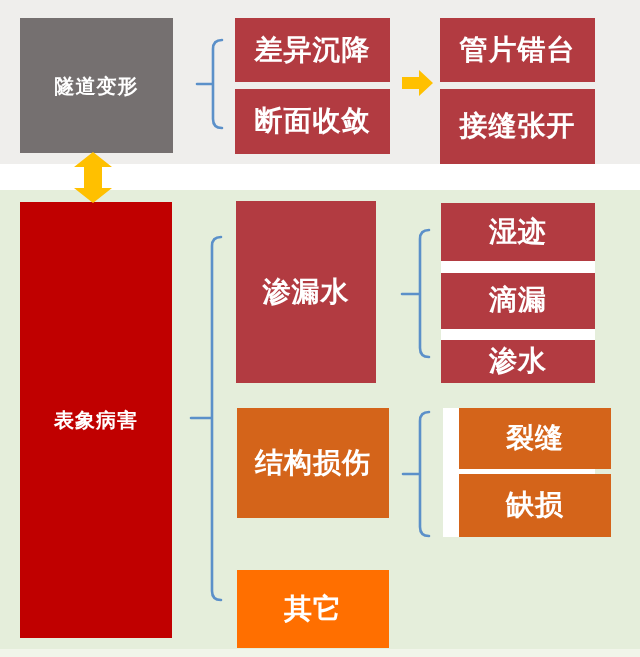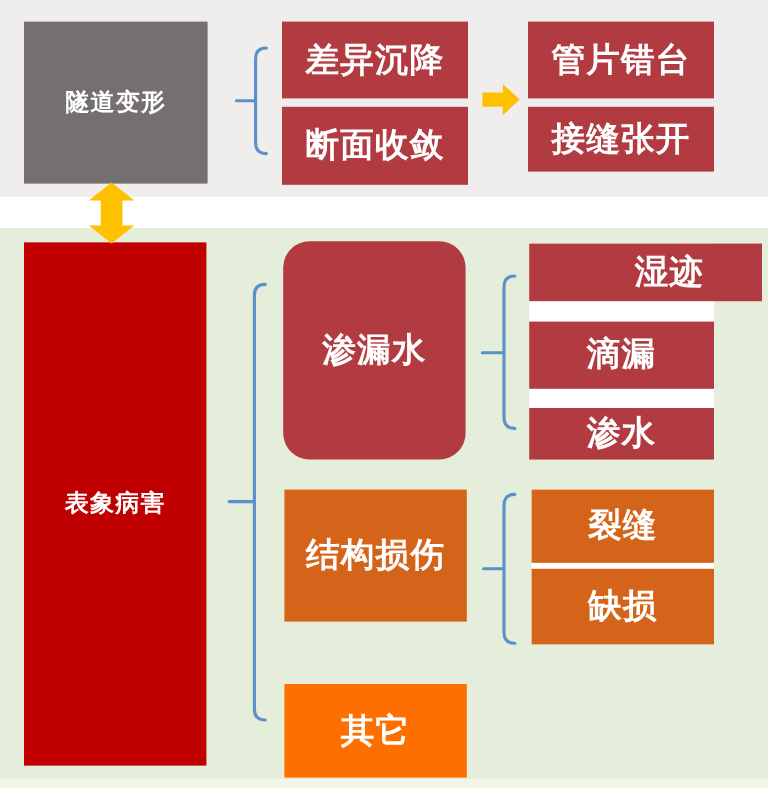--- a/index.html
+++ b/index.html
@@ -21,36 +21,36 @@
     color:var(--text,#ffffff);
     font-weight:700;font-size:28px;letter-spacing:1px;
     text-align:center;line-height:1.1;
   }
   .root-node{font-size:20px;}
 
   .gray-root{left:20px;top:18px;width:153px;height:135px;background:var(--gray-node,#757070);}
   .mode-1{left:235px;top:18px;width:155px;height:64px;background:var(--brick-red,#b23b41);}
   .mode-2{left:235px;top:89px;width:155px;height:65px;background:var(--brick-red,#b23b41);}
   .effect-1{left:440px;top:18px;width:155px;height:64px;background:var(--brick-red,#b23b41);}
-  .effect-2{left:440px;top:89px;width:155px;height:54px;background:var(--brick-red,#b23b41);}
+  .effect-2{left:440px;top:89px;width:155px;height:75px;background:var(--brick-red,#b23b41);}
 
   .red-root{left:20px;top:202px;width:152px;height:436px;background:var(--bright-red,#c00000);}
-  .leak-box{left:236px;top:201px;width:152px;height:182px;background:var(--brick-red,#b23b41);border-radius:22px;}
+  .leak-box{left:236px;top:201px;width:140px;height:182px;background:var(--brick-red,#b23b41);}
   .damage-box{left:237px;top:408px;width:152px;height:110px;background:var(--dark-orange,#d4641a);}
   .other-box{left:237px;top:570px;width:152px;height:78px;background:var(--bright-orange,#ff6f00);}
 
   .col{
     position:absolute;background:#ffffff;
     display:flex;flex-direction:column;justify-content:space-between;
   }
   .leak-col{left:441px;top:203px;width:154px;height:180px;}
   .damage-col{left:443px;top:408px;width:152px;height:129px;}
   .col .node{position:static;width:100%;background:var(--brick-red,#b23b41);}
-  .damage-col .node{background:var(--dark-orange,#d4641a);}
-  .h58{height:48px;padding-left:40px;} .h56{height:56px;} .h57{height:43px;}
+  .damage-col .node{background:var(--dark-orange,#d4641a);margin-left:16px;}
+  .h58{height:58px;} .h56{height:56px;} .h57{height:43px;}
   .h61{height:61px;} .h63{height:63px;}
 
   #overlay{position:absolute;left:0;top:0;pointer-events:none;}
   .brace{fill:none;stroke:var(--brace-blue,#5b90c9);stroke-width:2.6;stroke-linecap:round;}
   .arrow{fill:var(--gold,#ffc000);stroke:none;}
 </style>
 </head>
 <body>
 
 <div id="canvas">

